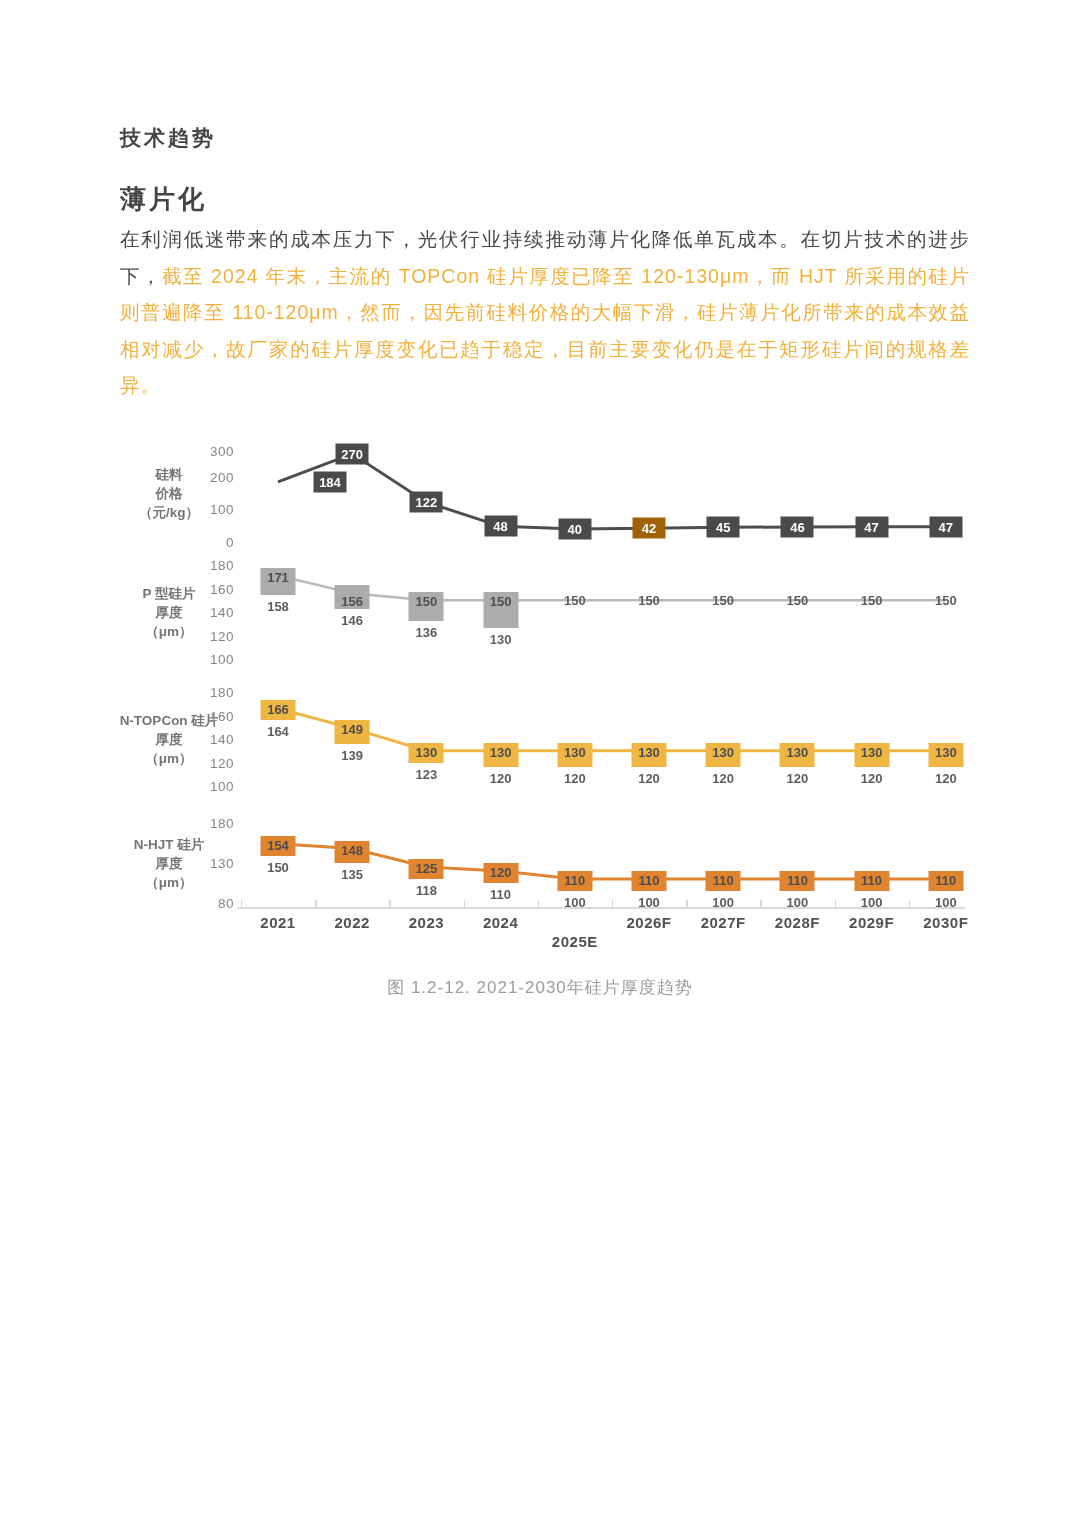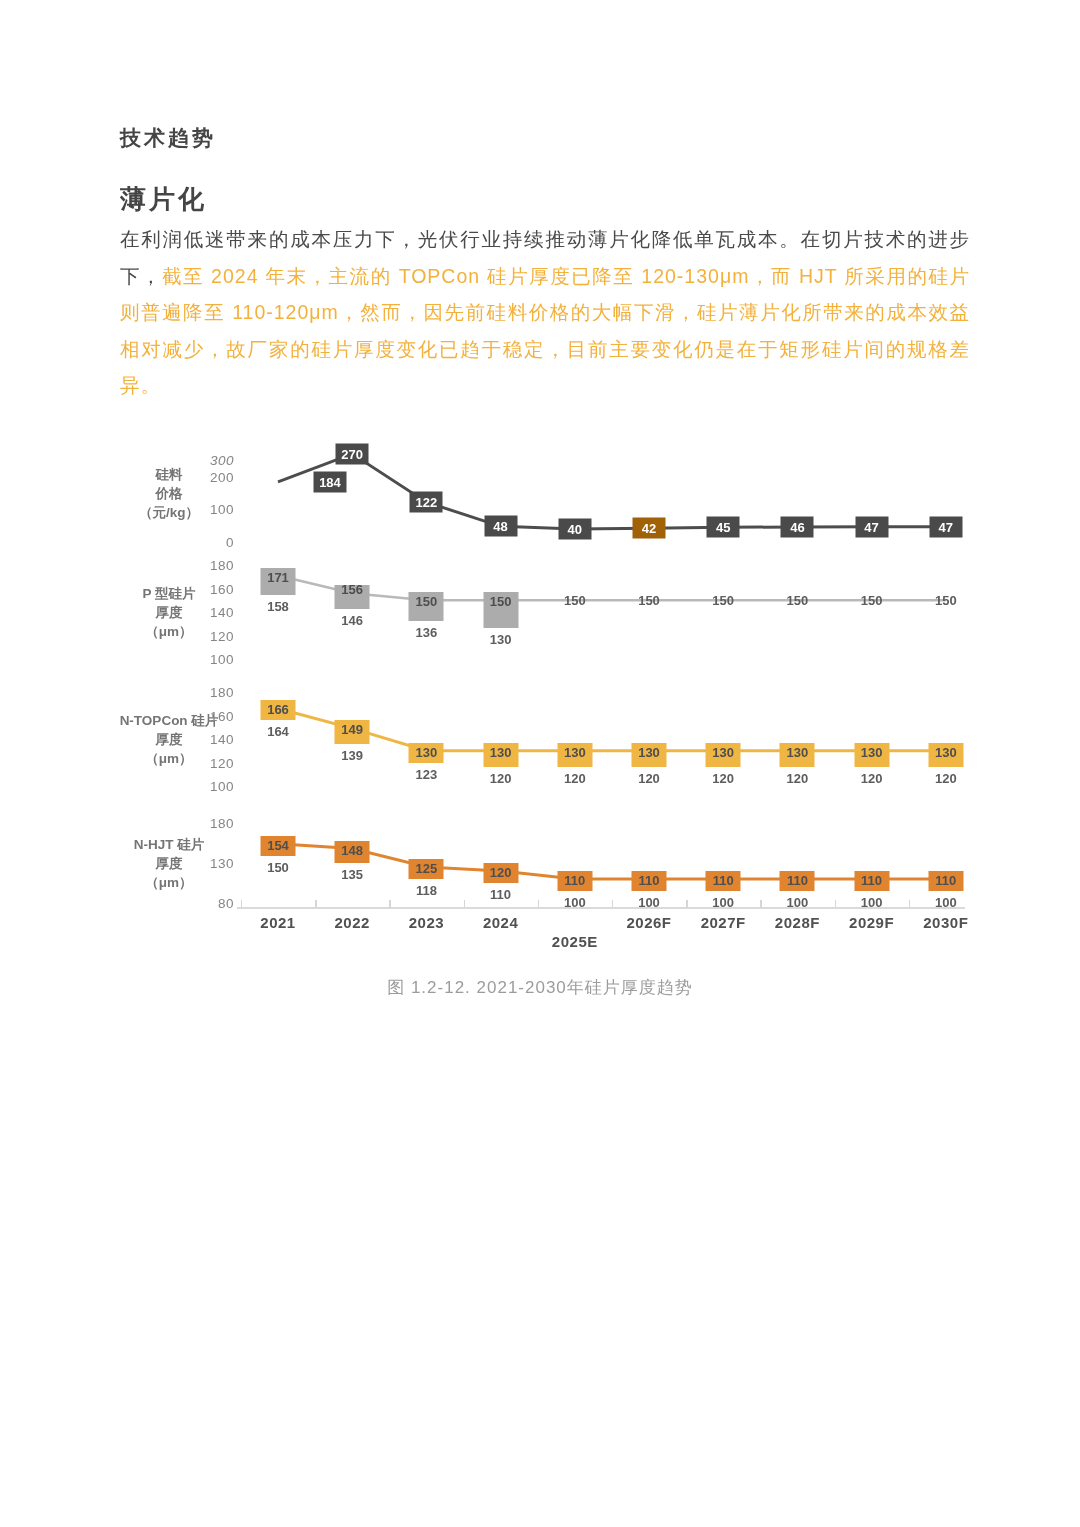--- a/index.html
+++ b/index.html
@@ -51,21 +51,21 @@
         <polyline points="168,51.89333333333334 242.2,23.799999999999997 316.4,72.14666666666668 390.6,96.32 464.8,98.93333333333334 539,98.28 613.2,97.3 687.4,96.97333333333333 761.6,96.64666666666666 835.8000000000001,96.64666666666666" fill="none" stroke="#4D4D4D" stroke-width="3"></polyline>
         <polyline points="168,145.575 242.2,163.2 316.4,170.25 390.6,170.25 464.8,170.25 539,170.25 613.2,170.25 687.4,170.25 761.6,170.25 835.8000000000001,170.25" fill="none" stroke="#B9B9B9" stroke-width="2.5"></polyline>
         <polyline points="168,278.45 242.2,298.425 316.4,320.75 390.6,320.75 464.8,320.75 539,320.75 613.2,320.75 687.4,320.75 761.6,320.75 835.8000000000001,320.75" fill="none" stroke="#F0B644" stroke-width="3"></polyline>
         <polyline points="168,413.8 242.2,418.6 316.4,437 390.6,441 464.8,449 539,449 613.2,449 687.4,449 761.6,449 835.8000000000001,449" fill="none" stroke="#E08430" stroke-width="3"></polyline>
       </svg>
       <div class="row-label" style="top: 34.5px;">
         <div>硅料</div>
         <div>价格</div>
         <div>（元/kg）</div>
       </div>
-      <div class="y-tick" style="top: 30px; font-style: italic;">300</div>
+      <div class="y-tick" style="top: 21px;">300</div>
       <div class="y-tick" style="top: 46.6667px;">200</div>
       <div class="y-tick" style="top: 79.3333px;">100</div>
       <div class="y-tick" style="top: 112px;">0</div>
       <div class="pt-box" style="left: 176px; top: 51.8933px; background: rgb(74, 74, 74); margin-left: 44px;">184</div>
       <div class="pt-box" style="left: 242.2px; top: 23.8px; background: rgb(74, 74, 74);">270</div>
       <div class="pt-box" style="left: 316.4px; top: 72.1467px; background: rgb(74, 74, 74);">122</div>
       <div class="pt-box" style="left: 390.6px; top: 96.32px; background: rgb(74, 74, 74);">48</div>
       <div class="pt-box" style="left: 464.8px; top: 98.9333px; background: rgb(74, 74, 74);">40</div>
       <div class="pt-box" style="left: 539px; top: 98.28px; background: #a16207;">42</div>
       <div class="pt-box" style="left: 613.2px; top: 97.3px; background: rgb(74, 74, 74);">45</div>
@@ -79,21 +79,21 @@
       </div>
       <div class="y-tick" style="top: 135px;">180</div>
       <div class="y-tick" style="top: 158.5px;">160</div>
       <div class="y-tick" style="top: 182px;">140</div>
       <div class="y-tick" style="top: 205.5px;">120</div>
       <div class="y-tick" style="top: 229px;">100</div>
       <div class="rg-box" style="left: 168px; top: 137.575px; height: 27.275px; background: rgb(172, 172, 172);"></div>
       <div class="val-hi" style="left: 168px; top: 146.575px;">171</div>
       <div class="val-lo" style="left: 168px; top: 168.85px;">158</div>
       <div class="rg-box" style="left: 242.2px; top: 155.2px; height: 23.75px; background: rgb(172, 172, 172);"></div>
-      <div class="val-hi" style="left: 242.2px; top: 159px;">156</div>
+      <div class="val-hi" style="left: 242.2px; top: 171px;">156</div>
       <div class="val-lo" style="left: 242.2px; top: 182.95px;">146</div>
       <div class="rg-box" style="left: 316.4px; top: 162.25px; height: 28.45px; background: rgb(172, 172, 172);"></div>
       <div class="val-hi" style="left: 316.4px; top: 171.25px;">150</div>
       <div class="val-lo" style="left: 316.4px; top: 194.7px;">136</div>
       <div class="rg-box" style="left: 390.6px; top: 162.25px; height: 35.5px; background: rgb(172, 172, 172);"></div>
       <div class="val-hi" style="left: 390.6px; top: 171.25px;">150</div>
       <div class="val-lo" style="left: 390.6px; top: 201.75px;">130</div>
       <div class="val-hi" style="left: 464.8px; top: 170.25px; color: rgb(93, 93, 93);">150</div>
       <div class="val-hi" style="left: 539px; top: 170.25px; color: rgb(93, 93, 93);">150</div>
       <div class="val-hi" style="left: 613.2px; top: 170.25px; color: rgb(93, 93, 93);">150</div>

